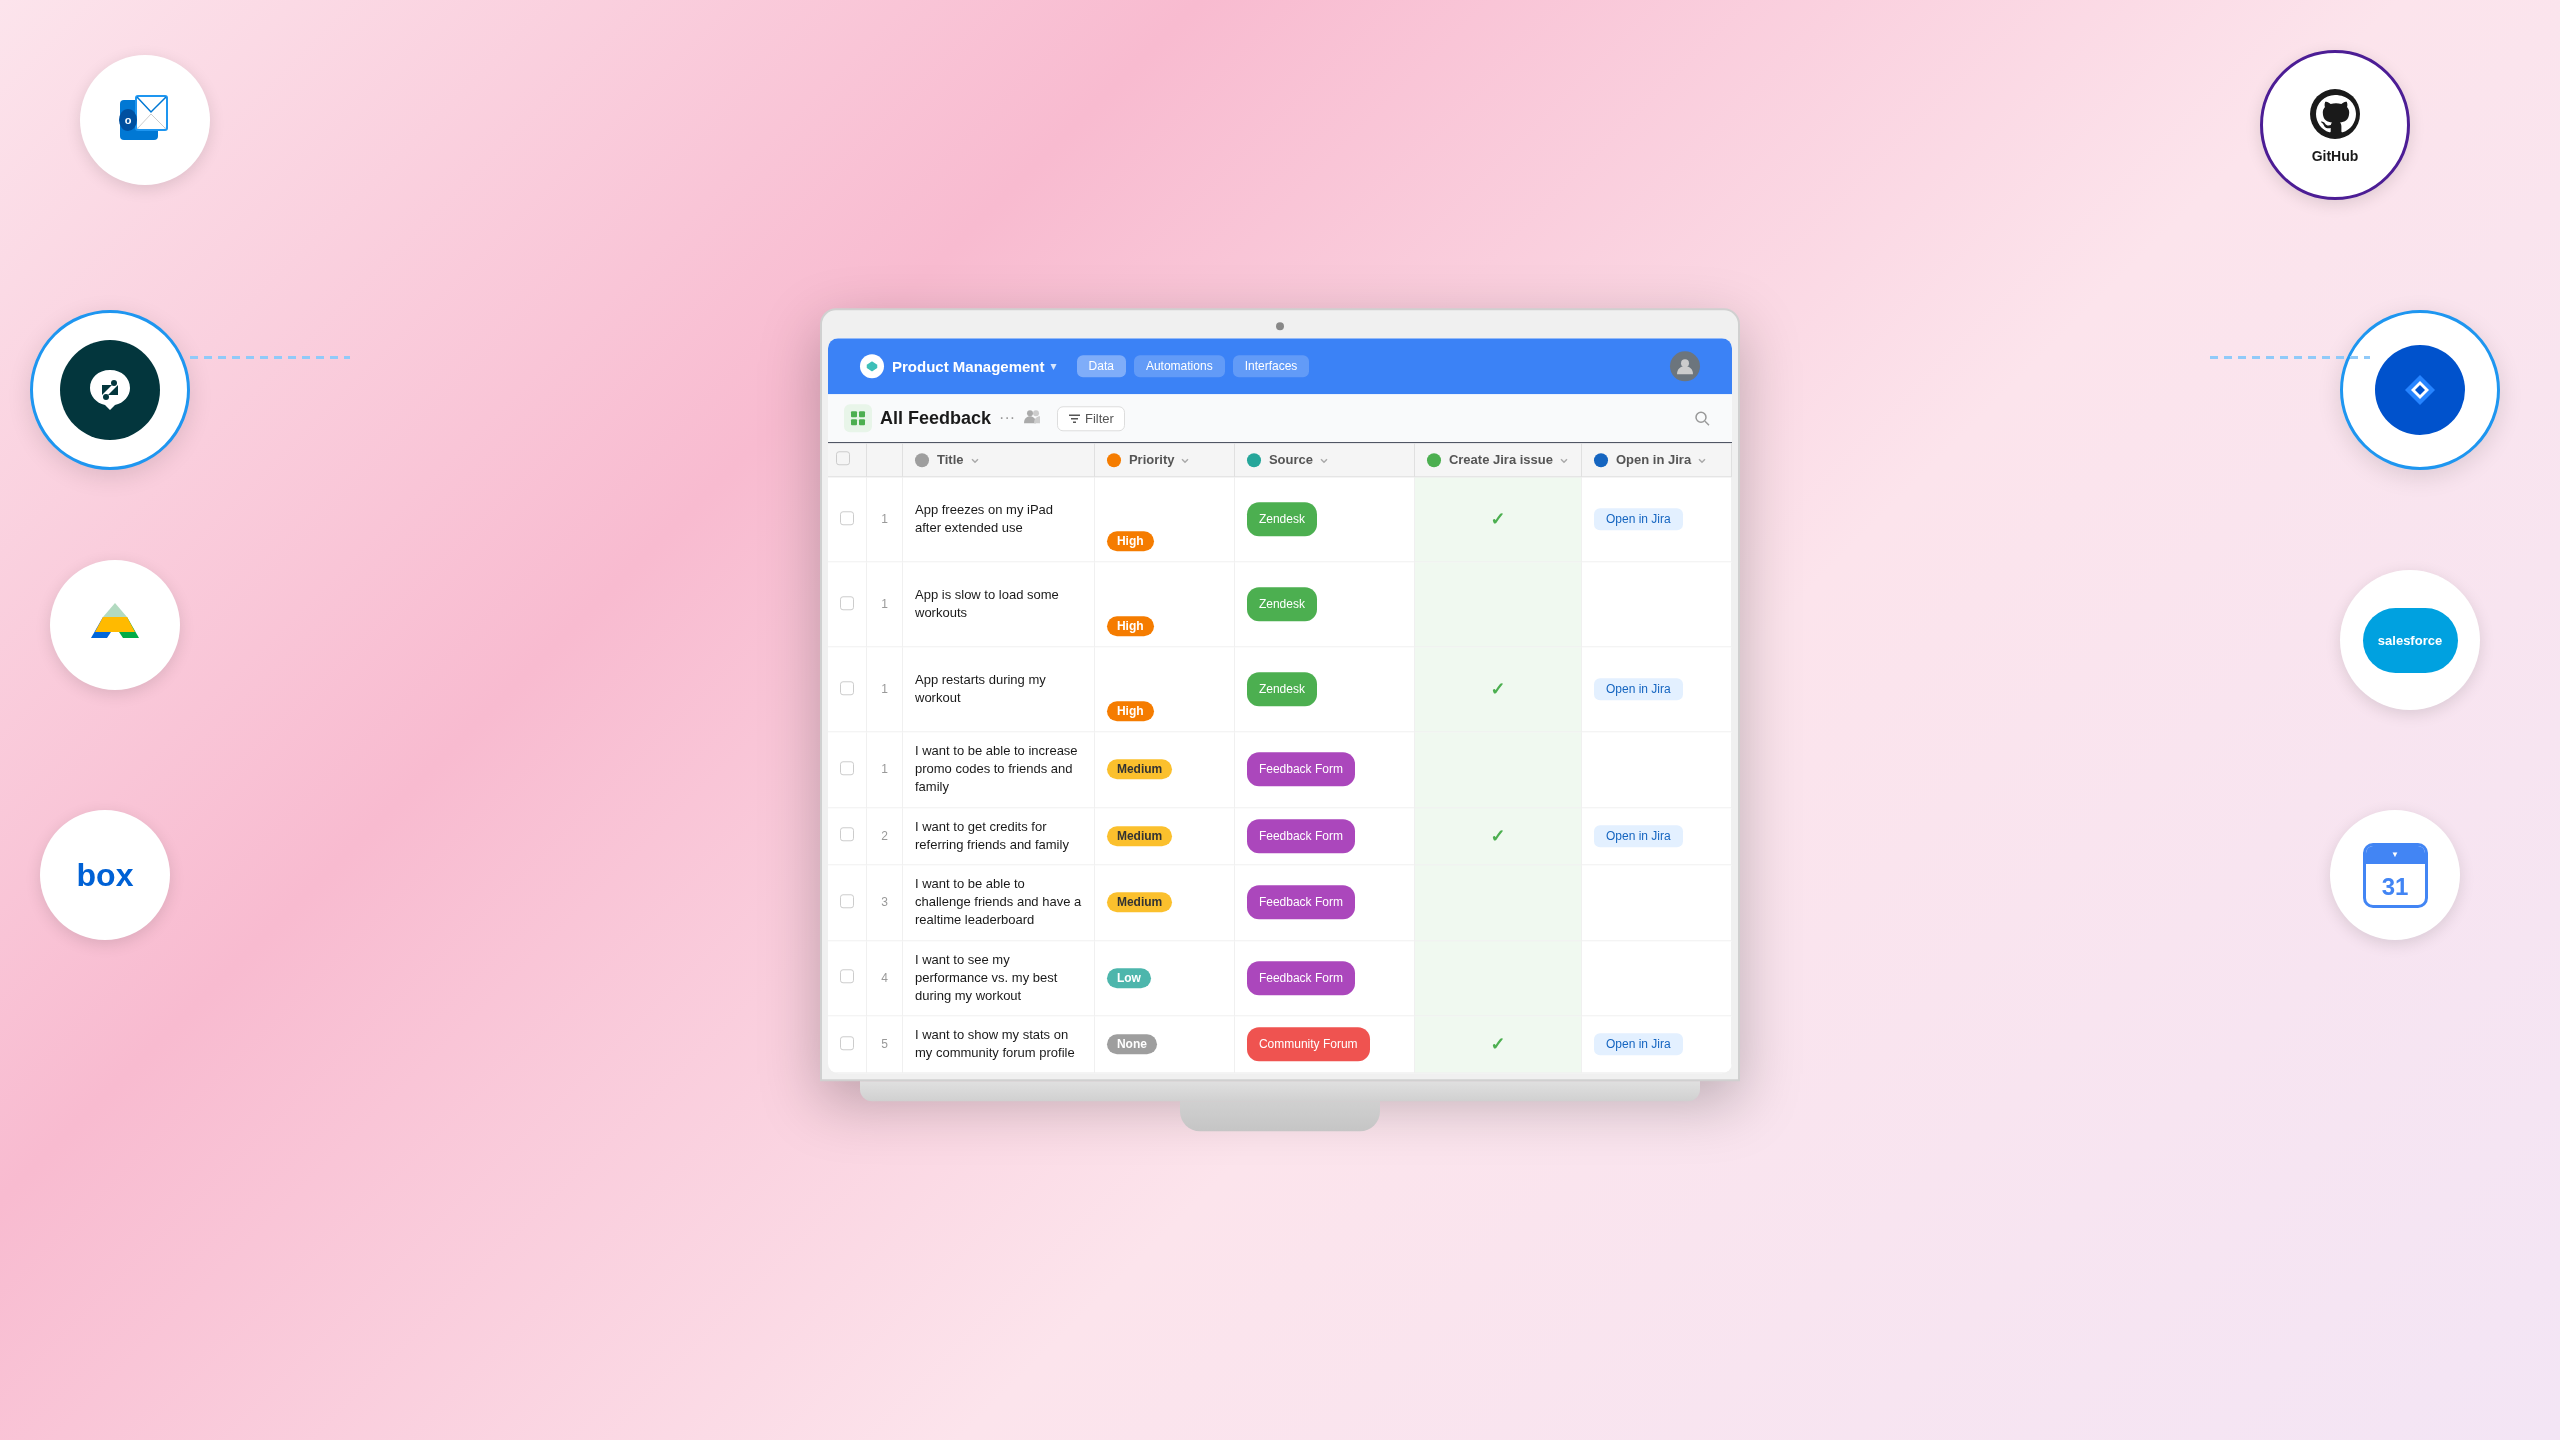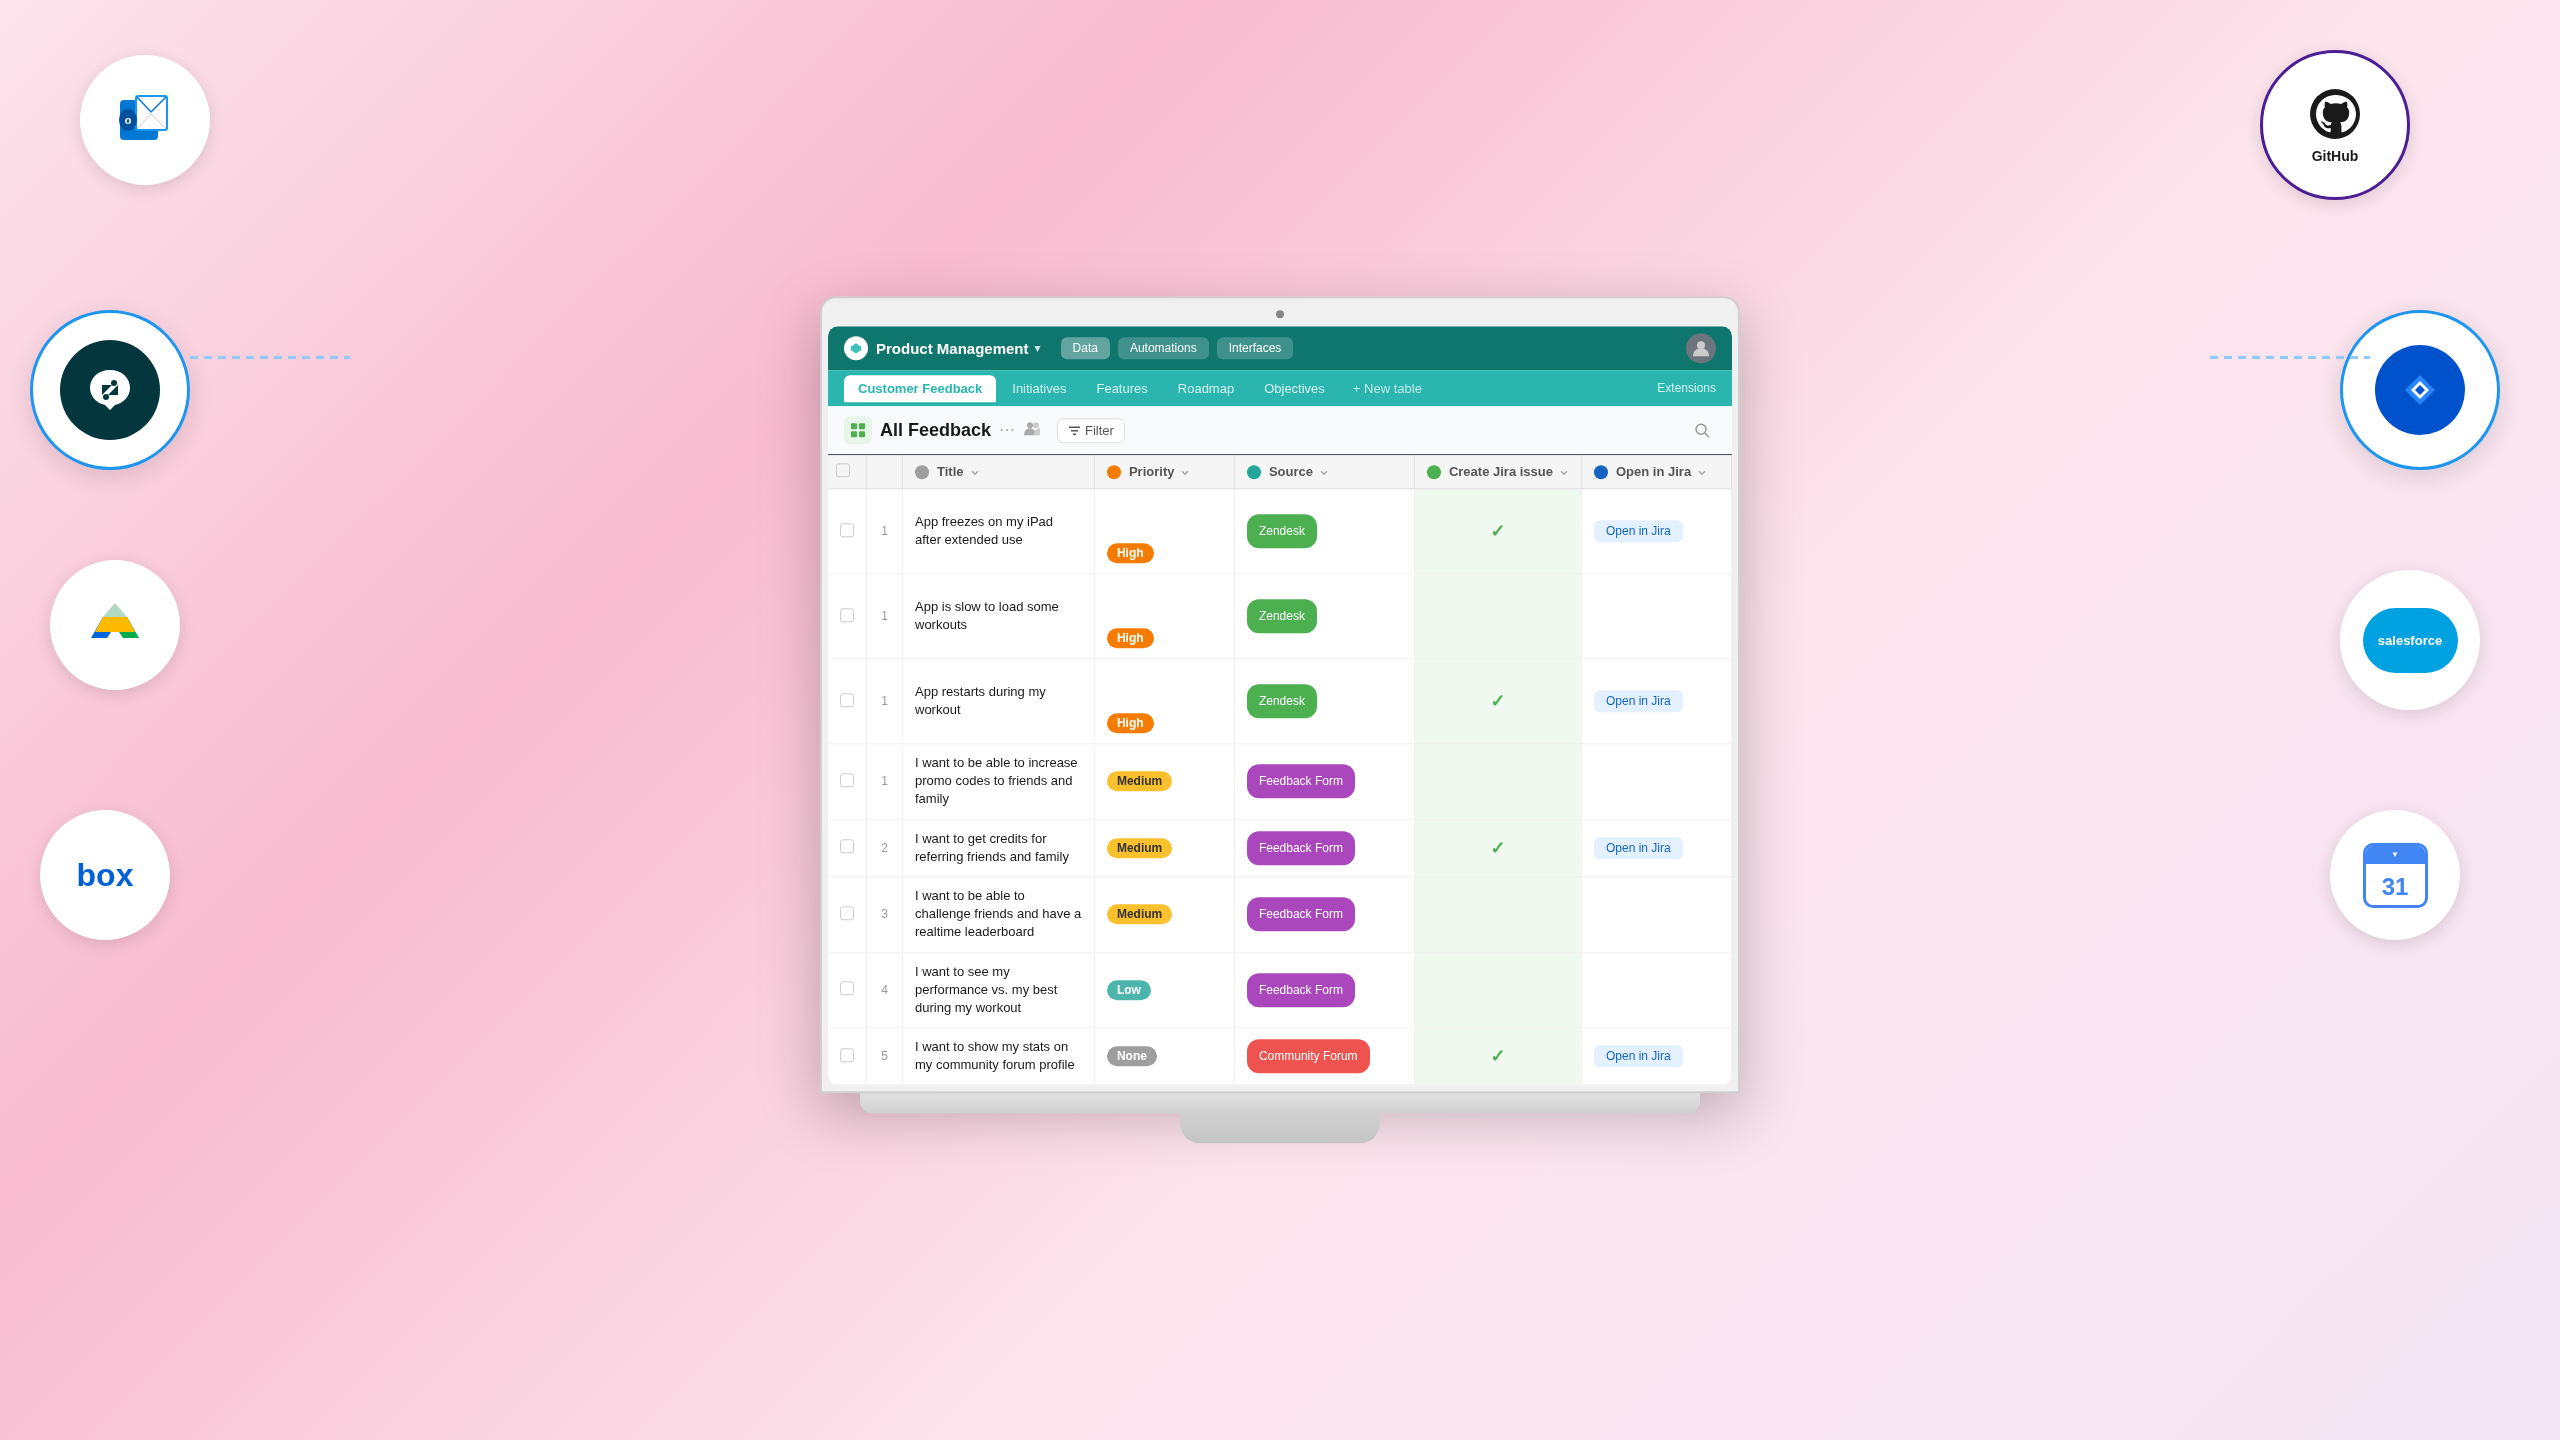--- a/index.html
+++ b/index.html
@@ -30,25 +30,25 @@
     }
 
     .screen-inner {
       border-radius: 10px;
       overflow: hidden;
       background: white;
     }
 
     
     .titlebar {
-      background: #0f766e;
-      display: flex;
-      align-items: center;
-      padding: 0 16px;
-      height: 44px;
+      background: #3b82f6;
+      display: flex;
+      align-items: center;
+      padding: 0 32px;
+      height: 56px;
     }
 
     .titlebar-logo {
       width: 24px;
       height: 24px;
       background: white;
       border-radius: 50%;
       display: flex;
       align-items: center;
       justify-content: center;
@@ -514,30 +514,20 @@
         <button class="titlebar-btn">Interfaces</button>
         <div class="titlebar-spacer"></div>
         <div class="titlebar-avatar">
           <svg width="18" height="18" viewBox="0 0 18 18">
             <circle cx="9" cy="6" r="4" fill="#ccc"></circle>
             <path d="M1 17 C1 12 4 9 9 9 C14 9 17 12 17 17" fill="#ccc"></path>
           </svg>
         </div>
       </div>
 
-      <div class="tabbar">
-        <div class="tabbar-tab active">Customer Feedback</div>
-        <div class="tabbar-tab">Initiatives</div>
-        <div class="tabbar-tab">Features</div>
-        <div class="tabbar-tab">Roadmap</div>
-        <div class="tabbar-tab">Objectives</div>
-        <div class="tabbar-new">+ New table</div>
-        <div class="tabbar-spacer"></div>
-        <div class="tabbar-extensions">Extensions</div>
-      </div>
 
       <div class="view-header">
         <div class="view-header-icon">
           <svg width="16" height="16" viewBox="0 0 16 16">
             <rect x="1" y="1" width="6" height="6" rx="1" fill="#4caf50"></rect>
             <rect x="9" y="1" width="6" height="6" rx="1" fill="#4caf50"></rect>
             <rect x="1" y="9" width="6" height="6" rx="1" fill="#4caf50"></rect>
             <rect x="9" y="9" width="6" height="6" rx="1" fill="#4caf50"></rect>
           </svg>
         </div>

